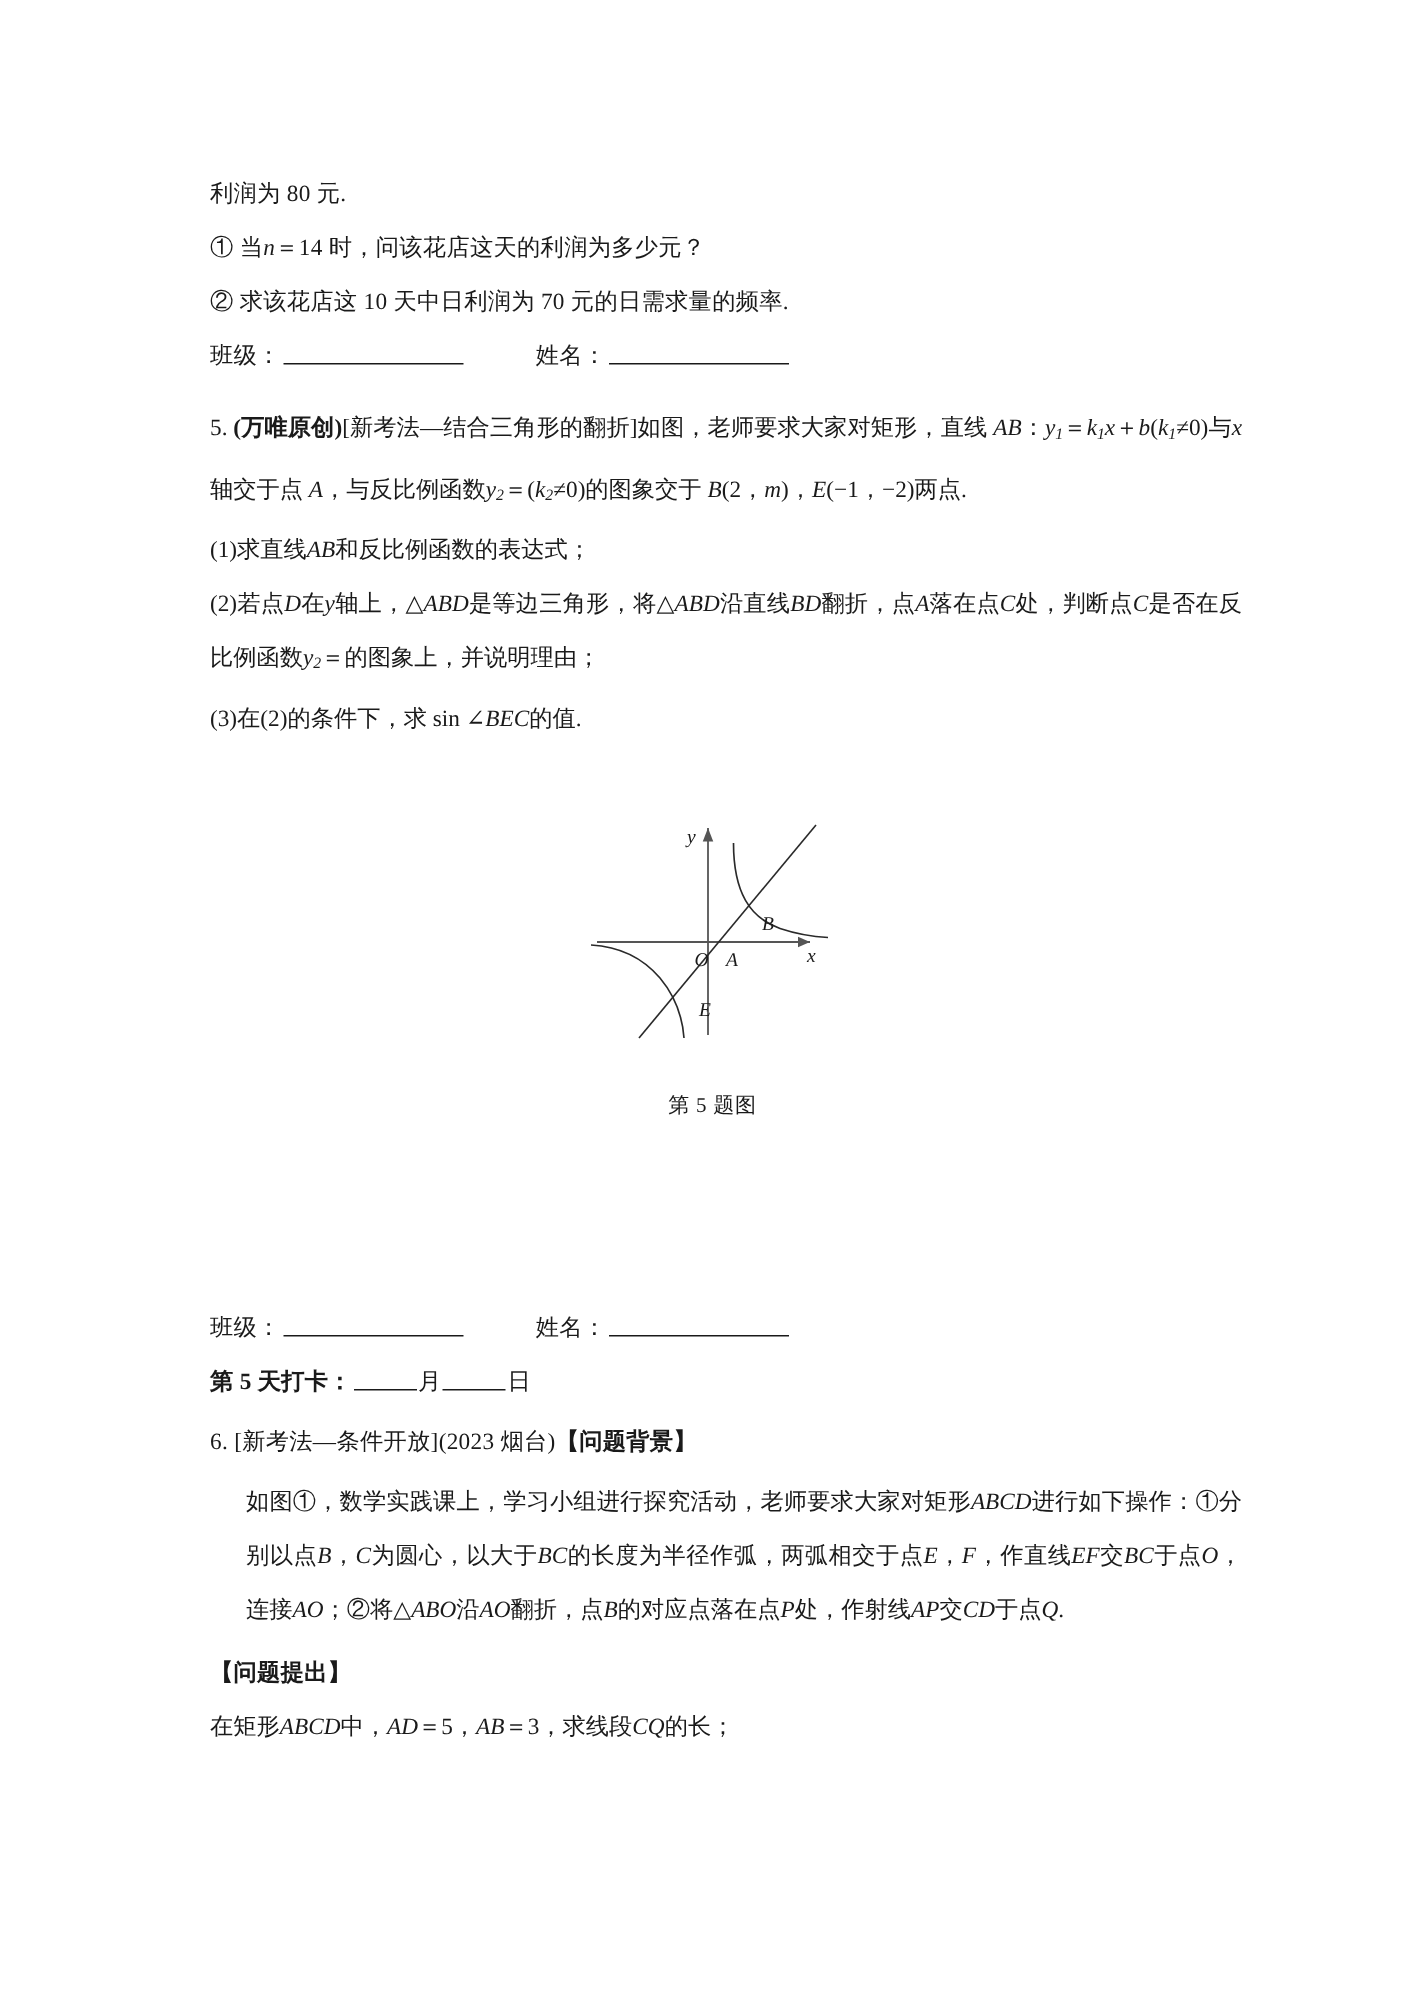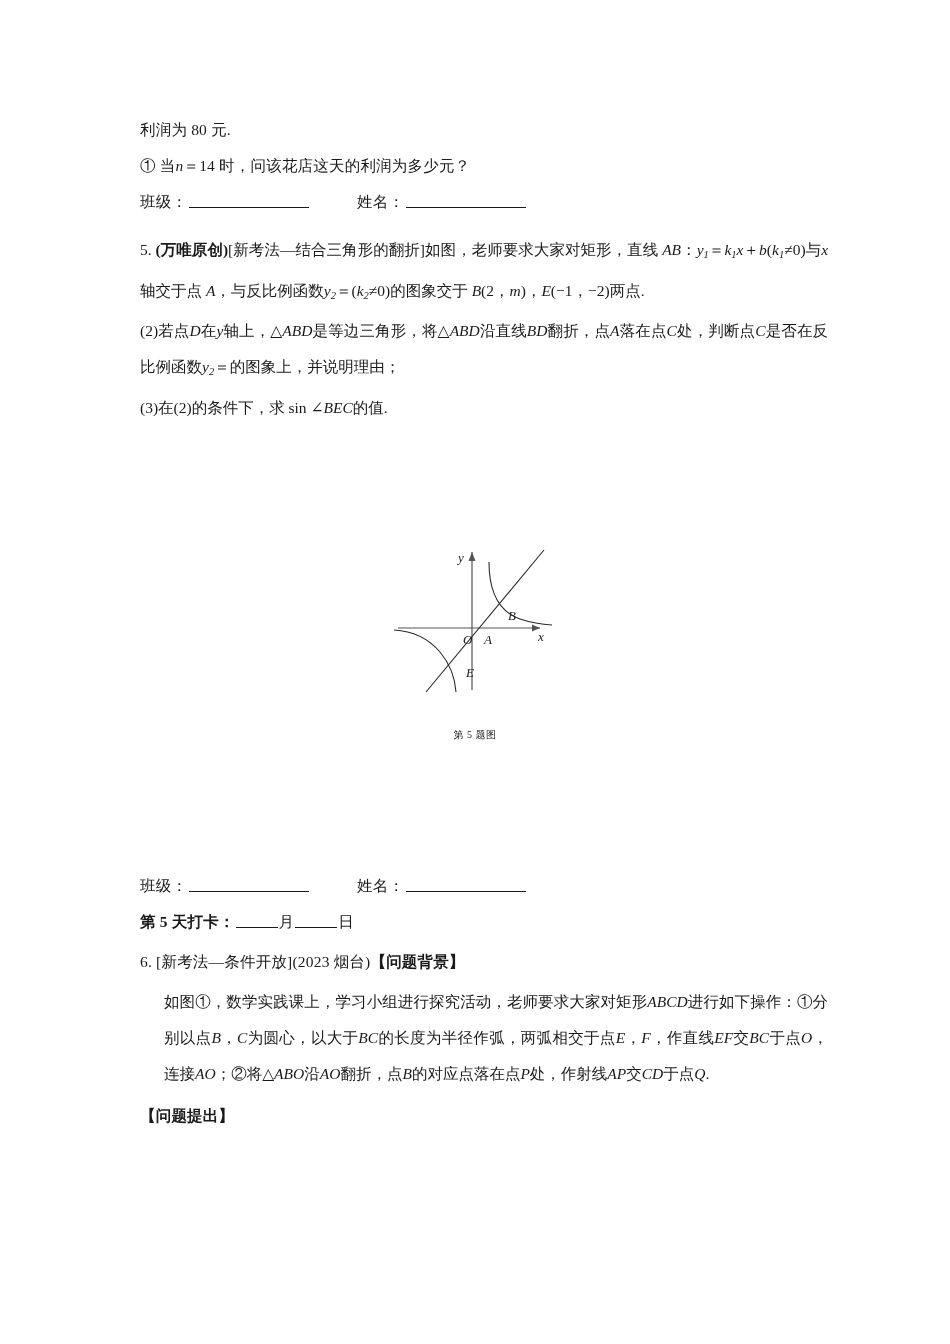--- a/index.html
+++ b/index.html
@@ -67,54 +67,60 @@
   
   .figure-wrap {
     position: absolute;
     left: 0; top: 0;
     width: 950px;
   }
   .fig-caption {
     position: absolute;
     width: 950px;
     text-align: center;
-    font-size: 10px;
+    font-size: 14px;
     left: 0;
   }
   .fig-caption span { letter-spacing: 0.5px; }
 </style>
 </head>
 <body>
 
 <div class="page">
 
   <div class="content">
 
     <div class="line">
       <span>利润为 80 元.</span>
     </div>
 
     <div class="line">
       <span>① 当</span><span class="it">n</span><span>＝14 时，问该花店这天的利润为多少元？</span>
     </div>
 
+    <div class="line">
+      <span>② 求该花店这 10 天中日利润为 70 元的日需求量的频率.</span>
+    </div>
 
     <div class="line">
       <span>班级：</span><span class="blank-long"></span><span class="gap"></span><span>姓名：</span><span class="blank-long"></span>
     </div>
 
 
     <div class="para" style="margin-top:12px;">
       <span>5.</span>
       <span class="bold">(万唯原创)</span><span>[新考法—结合三角形的翻折]</span><span>如图，老师要求大家对矩形，直线</span>
       <span class="it">AB</span><span>：</span><span class="it">y</span><sub>1</sub><span>＝</span><span class="it">k</span><sub>1</sub><span class="it">x</span><span>＋</span><span class="it">b</span><span>(</span><span class="it">k</span><sub>1</sub><span>≠0)</span><span>与</span><span class="it">x</span><span>轴交于点</span>
       <span class="it">A</span><span>，与反比例函数</span><span class="it">y</span><sub>2</sub><span>＝(</span><span class="it">k</span><sub>2</sub><span>≠0)的图象交于</span>
       <span class="it">B</span><span>(2，</span><span class="it">m</span><span>)，</span><span class="it">E</span><span>(−1，−2)两</span><span>点.</span>
     </div>
 
+    <div class="para">
+      <span>(1)求直线</span><span class="it">AB</span><span>和反比例函数的表达式；</span>
+    </div>
 
     <div class="para">
       <span>(2)若点</span><span class="it">D</span><span>在</span><span class="it">y</span><span>轴上，△</span><span class="it">ABD</span><span>是等边三角形，将△</span><span class="it">ABD</span><span>沿直线</span><span class="it">BD</span><span>翻折，点</span><span class="it">A</span><span>落在点</span><span class="it">C</span><span>处，判断点</span><span class="it">C</span><span>是否在反比例函数</span><span class="it">y</span><sub>2</sub><span>＝的图象上，并说明理由；</span>
     </div>
 
     <div class="para">
       <span>(3)在(2)的条件下，求 sin ∠</span><span class="it">BEC</span><span>的值.</span>
     </div>
   </div>
 
@@ -162,15 +168,18 @@
     </div>
 
     <div class="para" style="margin-top:4px;margin-left:24px;">
       <span>如图①，数学实践课上，学习小组进行探究活动，老师要求大家对矩形</span><span class="it">ABCD</span><span>进行如下操作：①分别以点</span><span class="it">B</span><span>，</span><span class="it">C</span><span>为圆心，以大于</span><span class="it">BC</span><span>的长度为半径作弧，两弧相交于点</span><span class="it">E</span><span>，</span><span class="it">F</span><span>，作直线</span><span class="it">EF</span><span>交</span><span class="it">BC</span><span>于点</span><span class="it">O</span><span>，连接</span><span class="it">AO</span><span>；②将△</span><span class="it">ABO</span><span>沿</span><span class="it">AO</span><span>翻折，点</span><span class="it">B</span><span>的对应点落在点</span><span class="it">P</span><span>处，作射线</span><span class="it">AP</span><span>交</span><span class="it">CD</span><span>于点</span><span class="it">Q</span><span>.</span>
     </div>
 
     <div class="line" style="margin-top:6px;">
       <span class="bold">【问题提出】</span>
     </div>
 
+    <div class="para">
+      <span>在矩形</span><span class="it">ABCD</span><span>中，</span><span class="it">AD</span><span>＝5，</span><span class="it">AB</span><span>＝3，求线段</span><span class="it">CQ</span><span>的长；</span>
+    </div>
 
   </div>
 </div>
 
 </body></html>

